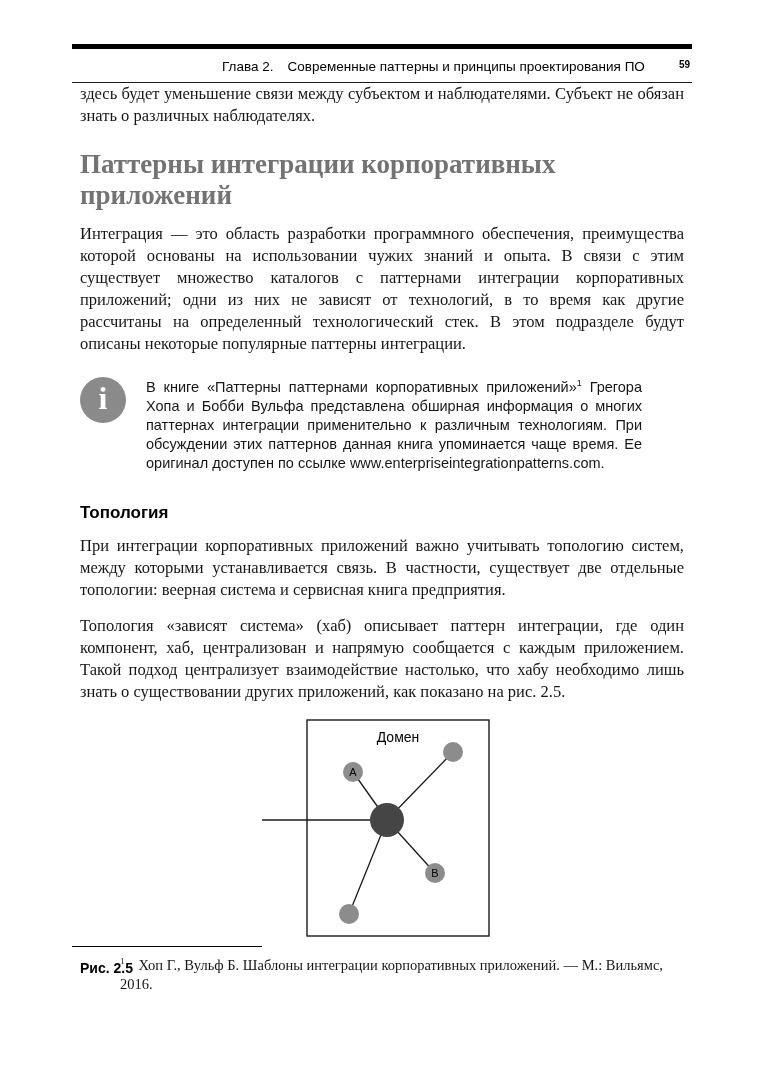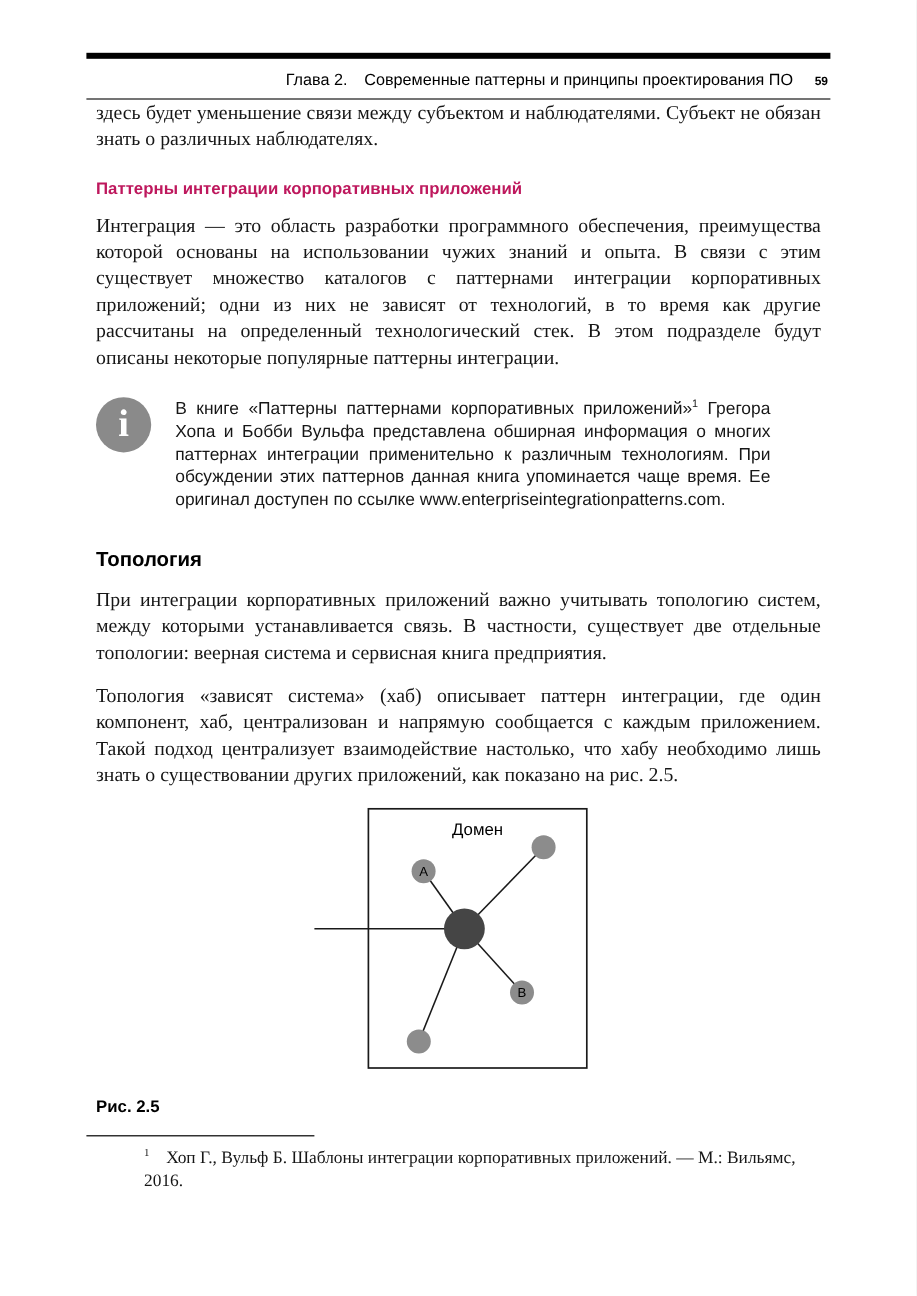--- a/index.html
+++ b/index.html
@@ -16,46 +16,46 @@
     font-family: "Liberation Serif", serif;
     color: #161616;
     box-shadow: 0 0 6px rgba(0,0,0,.25);
   }
 
   .inner { padding: 0 72px; }
 
   
   .rule-thick { height: 5px; background: #000; margin-top: 44px; }
   .runhead-row {
-    display: flex; justify-content: flex-end; align-items: flex-end;
-    gap: 18px;
+    display: flex; justify-content: flex-end; align-items: flex-start;
+    gap: 34px;
     font-family: "Liberation Sans", sans-serif;
     font-size: 13.5px; color: #000;
     padding: 10px 2px 8px 0;
   }
   .rh-chapter { margin-right: 14px; }
   .rh-page { font-weight: bold; font-size: 10px; }
   .rule-thin { height: 1px; background: #1a1a1a; }
 
   .text-col { padding: 0 8px; }
 
   p.body {
     font-size: 16.5px;
     line-height: 1.33;
     text-align: justify;
     margin: 0;
   }
   .mt-intro { margin-top: 25px; }
 
   h1.section-heading {
-    font-family: Liberation Sans, sans-serif;
-    font-size: 14px;
+    font-family: Liberation Serif, serif;
+    font-size: 27px;
     font-weight: bold;
     margin: 22px 0 12px 0;
-    color: #be185d;
+    color: #737373;
   }
   h2.sub-heading {
     font-family: "Liberation Sans", sans-serif;
     font-size: 17px;
     font-weight: bold;
     margin: 30px 0 12px 0;
     color: #000;
   }
   .italic { }
 

